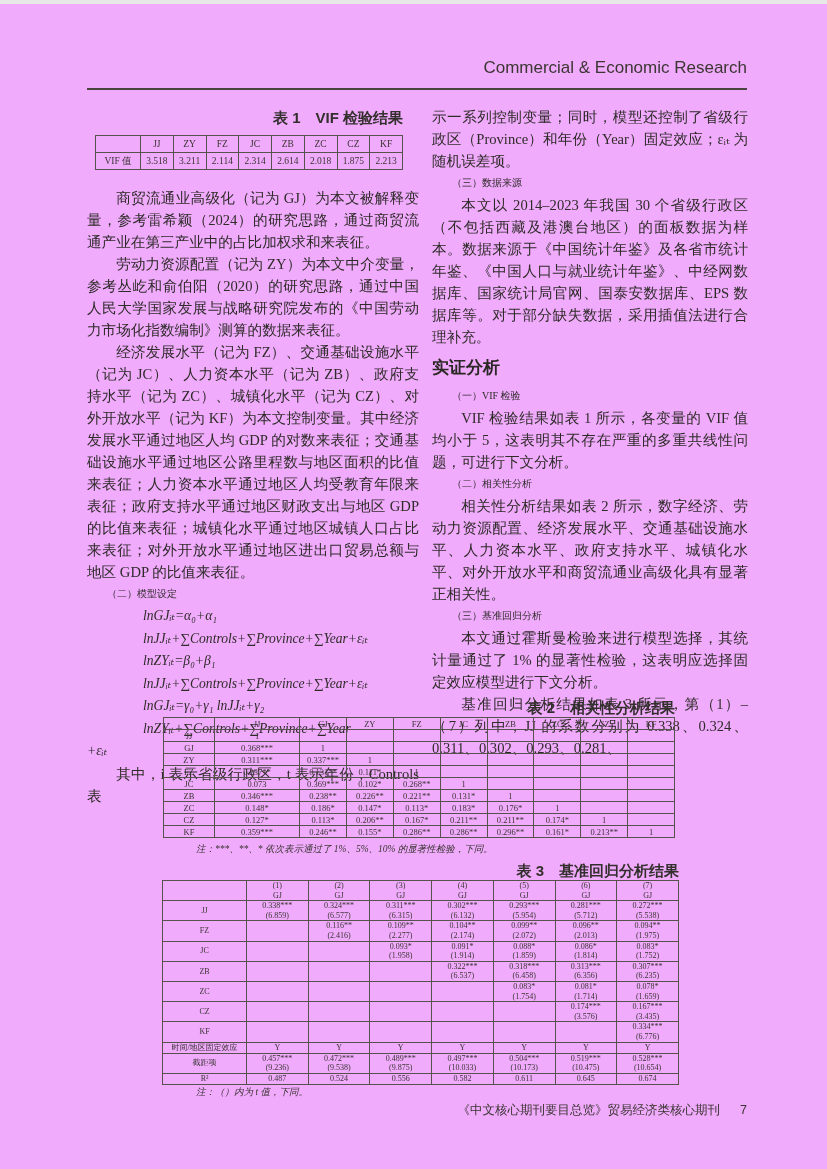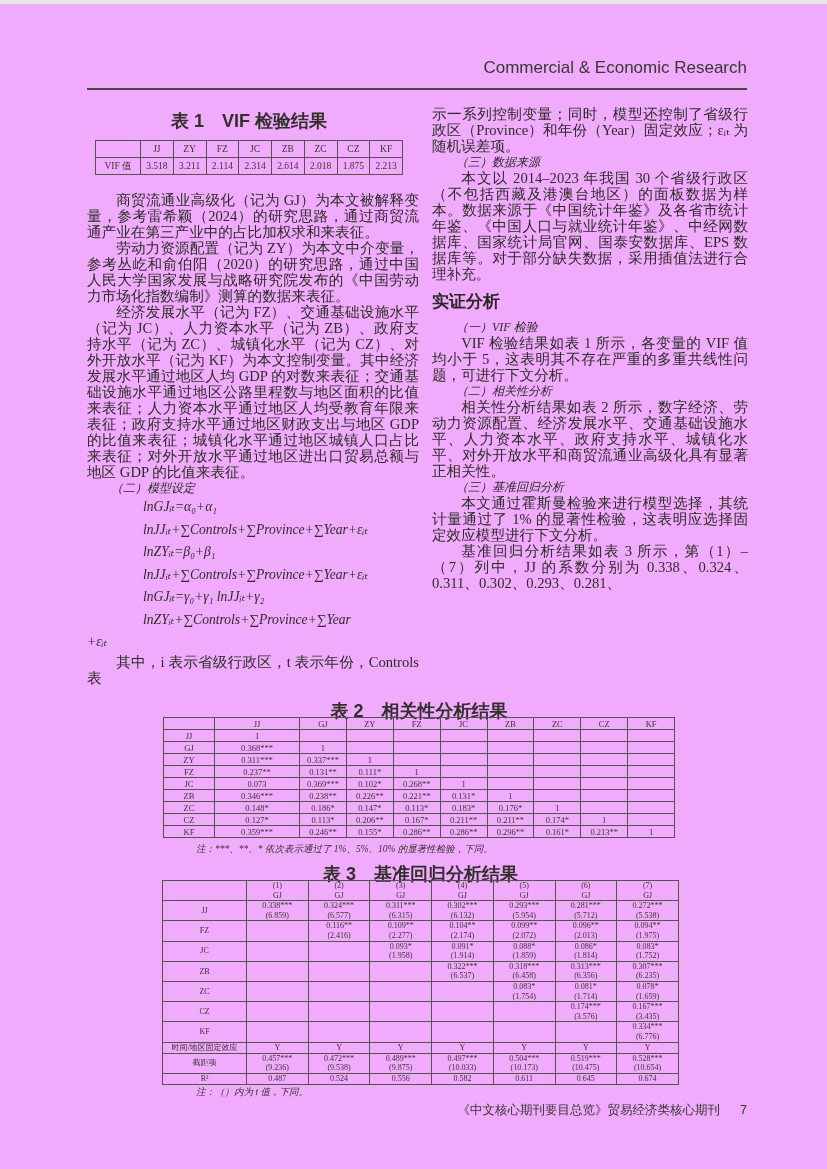--- a/index.html
+++ b/index.html
@@ -8,32 +8,32 @@
 
   
   .header-title{position:absolute;top:54px;right:80px;
         font-family:"Liberation Sans","DejaVu Sans",sans-serif;font-size:17px;color:#3c3633;}
   .header-rule{position:absolute;left:87px;top:84px;width:660px;height:2px;background:#4a4440;}
 
   
   .col-left{position:absolute;left:87px;top:105px;width:332px;}
   .col-right{position:absolute;left:432px;top:102px;width:316px;}
 
-  .para{font-size:14.6px;line-height:16px;text-align:justify;text-indent:2em;margin:0;}
+  .para{font-size:14.6px;line-height:22px;text-align:justify;text-indent:2em;margin:0;}
   .para.cont{text-indent:0;}
-  .kai{font-style:italic;font-size:12px;}
+  .kai{font-size:10px;}
   .formula{font-style:italic;font-size:13.6px;line-height:22.5px;padding-left:56px;text-indent:0;
            text-align:left;margin:0;}
   .formula.cont{padding-left:0;}
   .heading{font-family:"Liberation Sans","DejaVu Sans",sans-serif;font-weight:bold;font-size:17px;
            color:#2b2724;margin:9px 0 6px 0;text-indent:0;line-height:22px;}
 
   
   .table-title{font-family:"Liberation Sans","DejaVu Sans",sans-serif;font-weight:bold;
-           font-size:18px;text-align:center;color:#332f2c;}
+           font-size:15px;text-align:right;color:#332f2c;}
   table{border-collapse:collapse;width:100%;table-layout:fixed;}
   td,th{border:1px solid #57524d;font-weight:normal;text-align:center;vertical-align:middle;
         white-space:pre-line;overflow:hidden;color:#3a3531;padding:0;}
 
   .t1-block{width:308px;margin-left:8px;}
   .t1-block .table-title{margin-bottom:7px;}
   #table1 td,#table1 th{height:16px;font-size:9.5px;}
   #table1 th:first-child{width:44px;}
 
   .t2-title{position:absolute;top:695px;left:163px;width:512px;}

